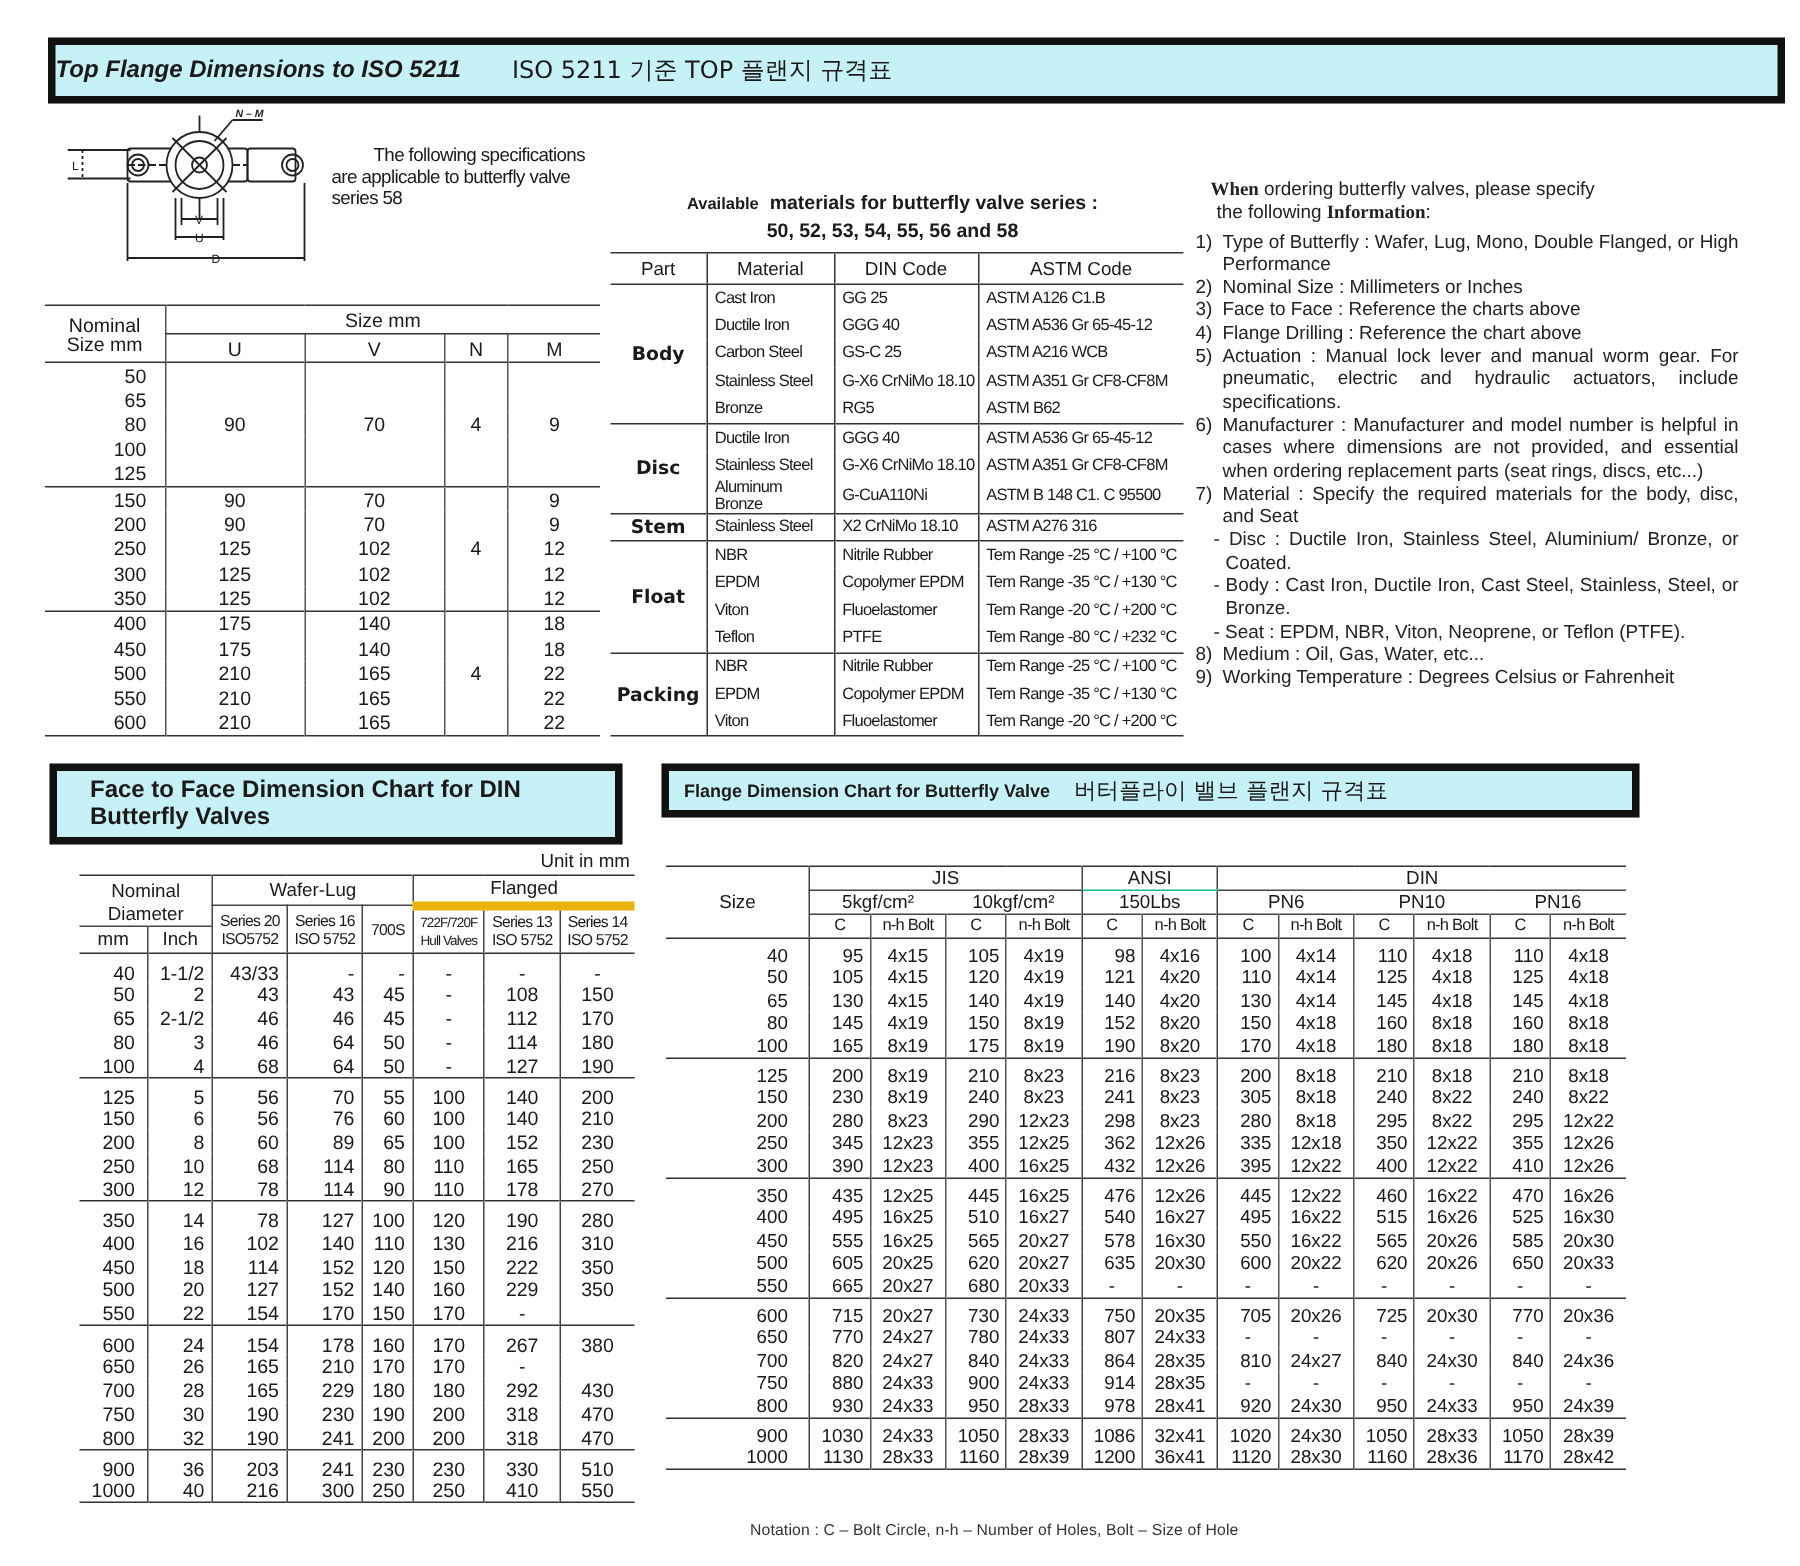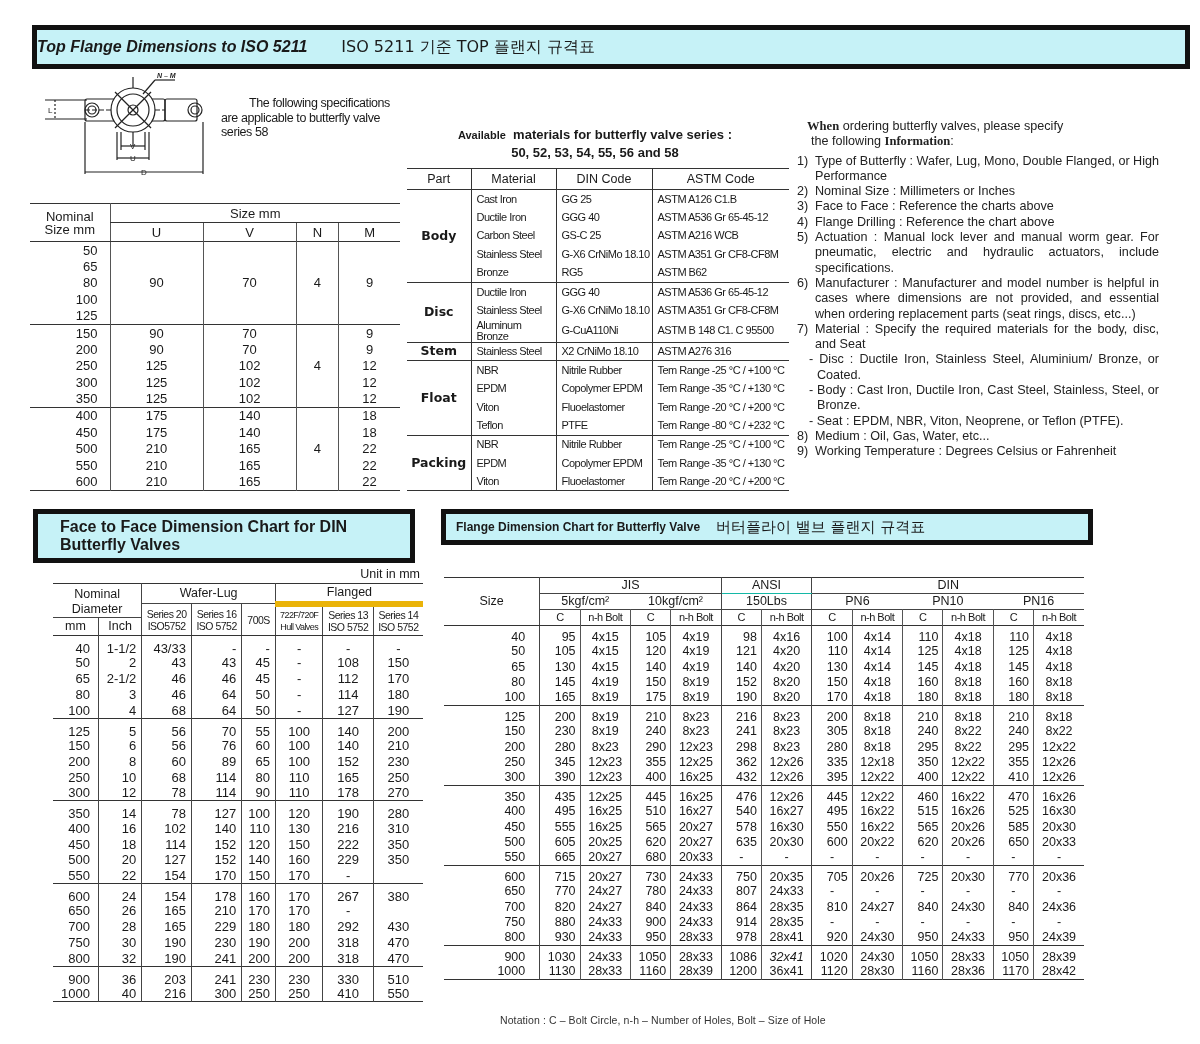--- a/index.html
+++ b/index.html
@@ -972,21 +972,21 @@
         <td class="vl1">950</td>
         <td class="vl1 bolt">24x39</td>
       </tr>
       <tr class="topb">
         <td class="size" style="padding-top: 5px;">900</td>
         <td class="vl" style="padding-top: 5px;">1030</td>
         <td class="vl1 bolt" style="padding-top: 5px;">24x33</td>
         <td class="vl1" style="padding-top: 5px;">1050</td>
         <td class="vl1 bolt" style="padding-top: 5px;">28x33</td>
         <td class="vl" style="padding-top: 5px;">1086</td>
-        <td class="vl1 bolt" style="padding-top: 5px; font-style: italic;">32x41</td>
+        <td class="vl1 bolt" style="padding-top: 5px;">32x41</td>
         <td class="vl" style="padding-top: 5px;">1020</td>
         <td class="vl1 bolt" style="padding-top: 5px;">24x30</td>
         <td class="vl1" style="padding-top: 5px;">1050</td>
         <td class="vl1 bolt" style="padding-top: 5px;">28x33</td>
         <td class="vl1" style="padding-top: 5px;">1050</td>
         <td class="vl1 bolt" style="padding-top: 5px;">28x39</td>
       </tr>
       <tr class="botb">
         <td class="size">1000</td>
         <td class="vl">1130</td>

